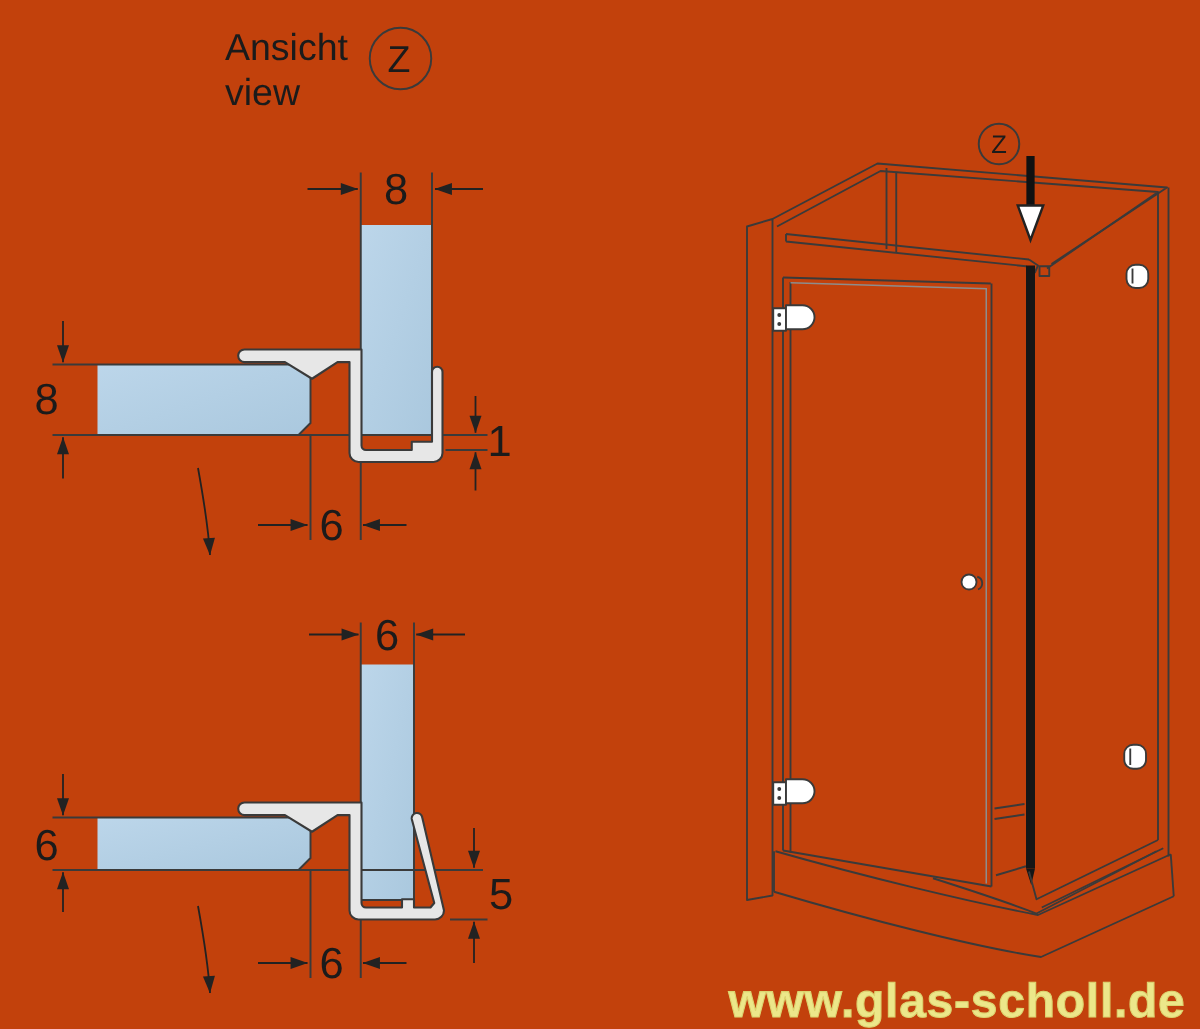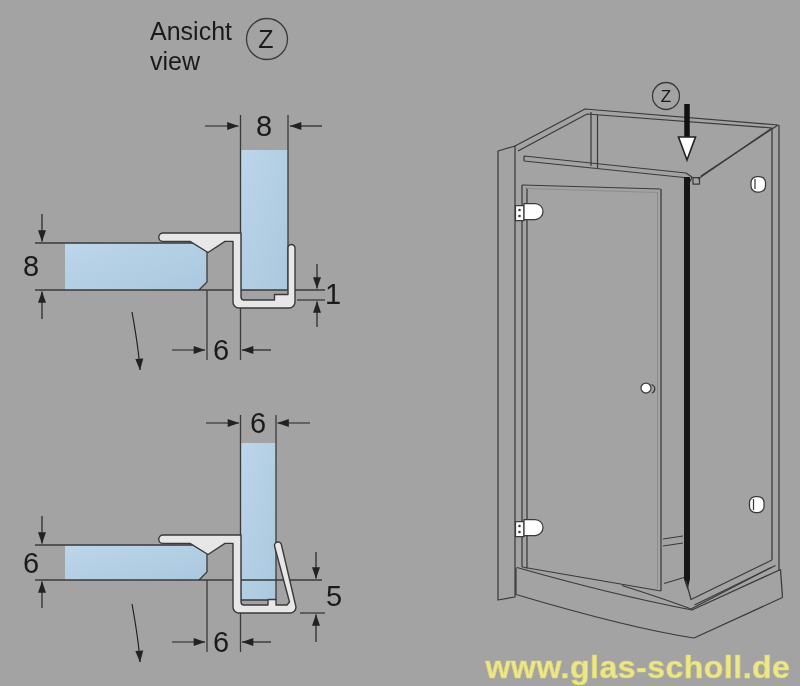--- a/index.html
+++ b/index.html
@@ -1,16 +1,16 @@
 <!DOCTYPE html>
 <html><head>
 <meta charset="utf-8">
 <style>
   html,body{margin:0;padding:0;background:#ffffff;}
-  .stage{position:relative;width:800px;height:686px;background:#a3a3a3;overflow:hidden;}
+  .stage{position:relative;width:800px;height:686px;background:#c2410c;overflow:hidden;}
   svg text{font-family:"Liberation Sans","DejaVu Sans",sans-serif;}
   .num{font-size:29px;fill:#1b1b1b;text-anchor:middle;}
   .titletxt{font-size:25px;fill:#1b1b1b;}
   .ztxt{font-size:25px;fill:#1b1b1b;text-anchor:middle;}
   .ztxt2{font-size:17px;fill:#1b1b1b;text-anchor:middle;}
   .ln{stroke:#3a3a3a;stroke-width:1.3;fill:none;}
   .lnthin{stroke:#8d8d8d;stroke-width:1;fill:none;}
   .dim{stroke:#222;stroke-width:1.2;fill:none;}
   .profile{fill:#e7e7e7;stroke:#3a3a3a;stroke-width:1.4;stroke-linejoin:round;}
   .glassline{stroke:#3a3a3a;stroke-width:1.3;fill:none;}

